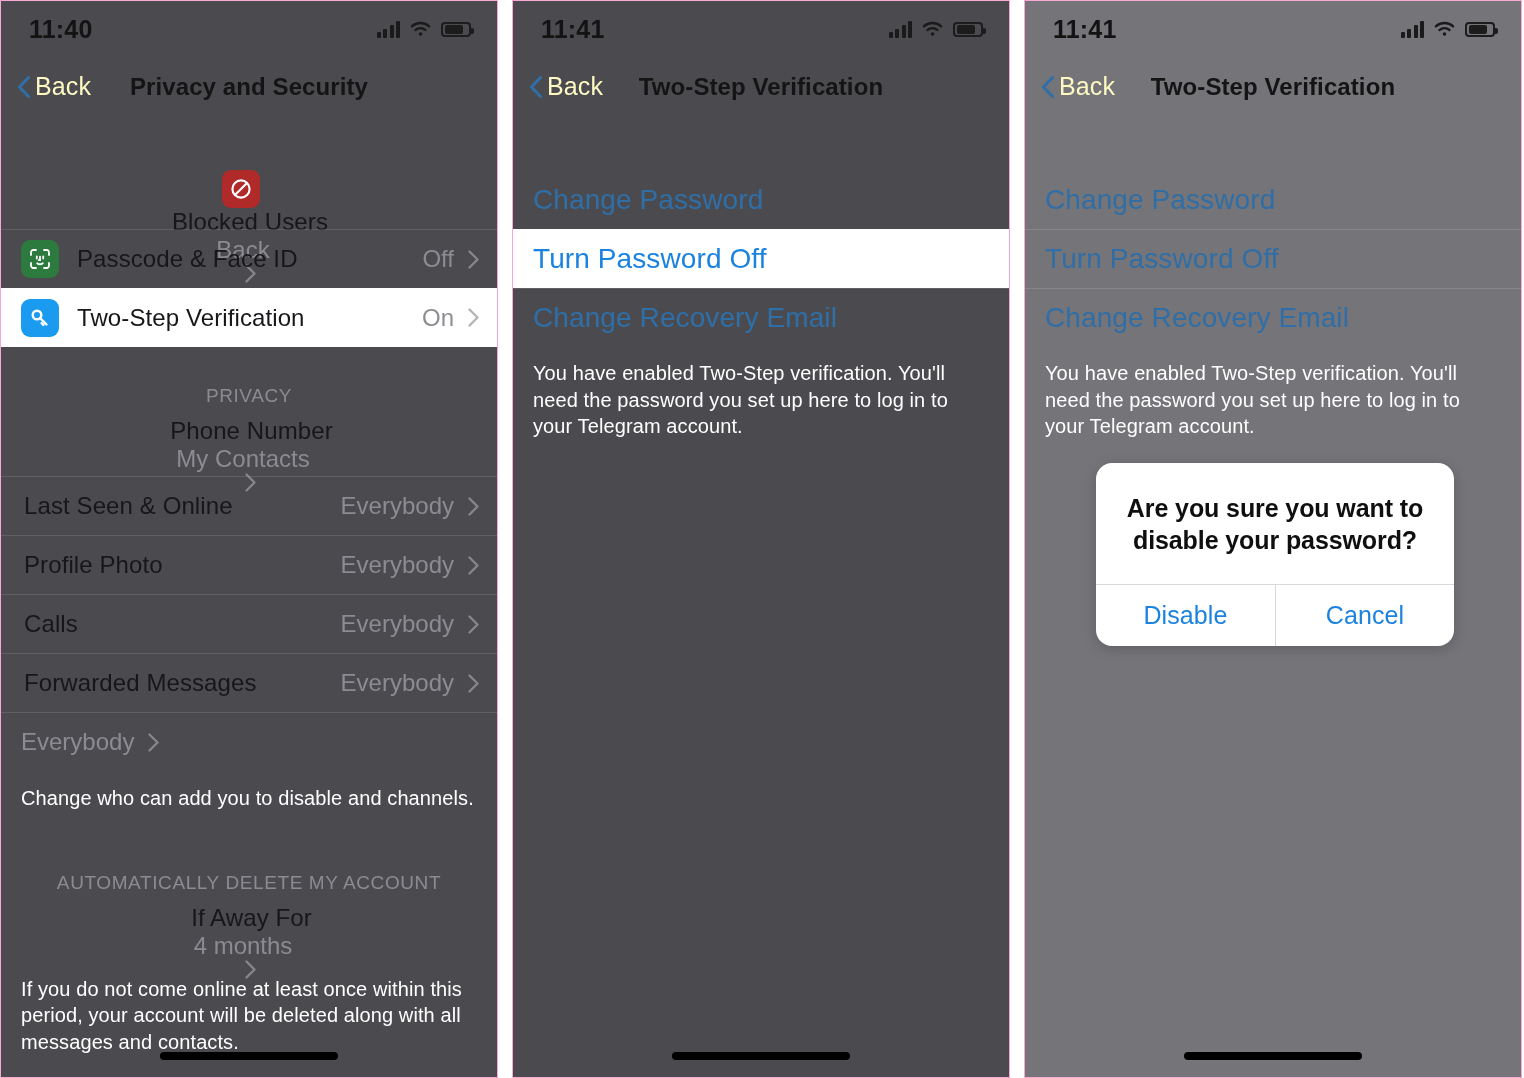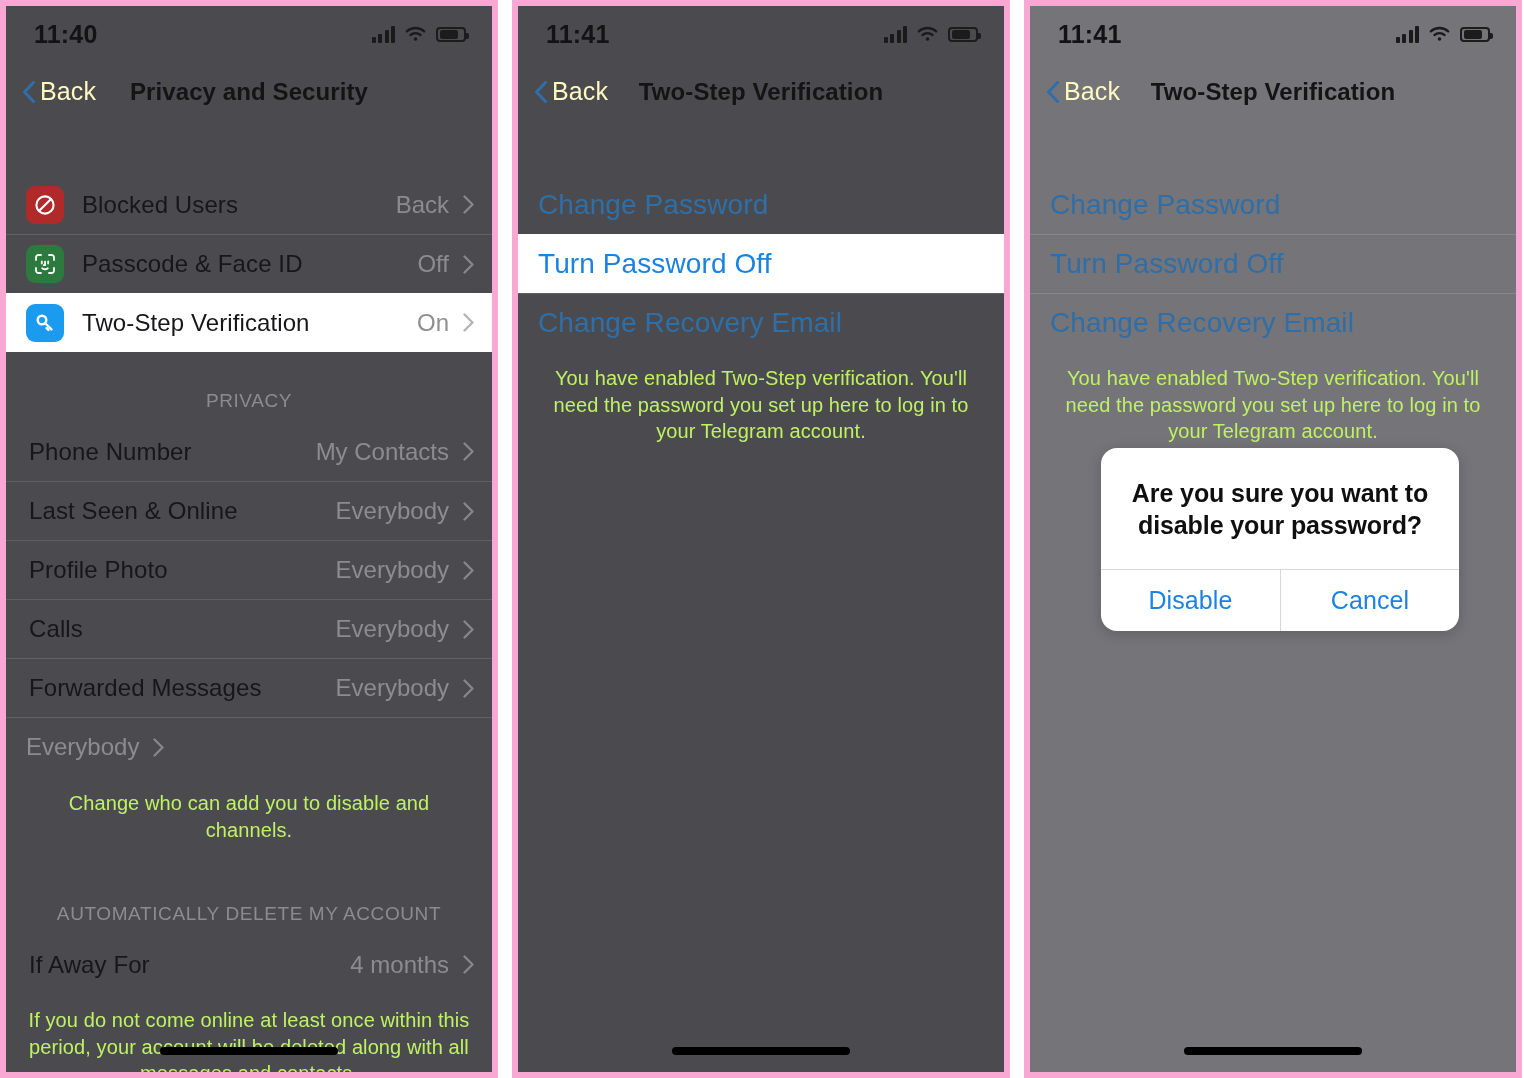--- a/index.html
+++ b/index.html
@@ -14,21 +14,21 @@
     width: 1524px; height: 1078px;
     display: flex;
     background: #ffffff;
   }
   .phone {
     position: relative;
     width: 498px;
     height: 1078px;
     overflow: hidden;
     background: #4b4b4f;
-    border: 6px solid #f9a8d4;
+    border: 1px solid #f9a8d4;
     flex: 0 0 auto;
   }
   .phone.p2 { margin-left: 14px; }
   .phone.p3 { margin-left: 14px; background: #747479; }
 
   
   .statusbar {
     height: 56px;
     display: flex;
     align-items: center;
@@ -100,21 +100,21 @@
   .spacer-block { height: 54px; }
 
   .row {
     height: 59px;
     display: flex;
     align-items: center;
     padding: 0 18px 0 20px;
     border-top: 1px solid rgba(150,150,155,.28);
     position: relative;
   }
-  .row.first { border-top: none; }
+  .row.first { border-top: none; flex-direction: column; }
   .row.hl {
     background: #ffffff;
     border-top: none;
   }
   .row-icon {
     width: 38px; height: 38px;
     border-radius: 9px;
     flex: 0 0 auto;
     margin-right: 18px;
     display: flex; align-items: center; justify-content: center;
@@ -161,38 +161,37 @@
 
   .section-header {
     font-size: 19px;
     color: #8b8b91;
     letter-spacing: .6px;
     padding: 38px 20px 10px 20px;
     text-align: center;
   }
   .footnote {
     font-size: 20px;
-    color: #bef264;
+    color: #ffffff;
     line-height: 1.33;
     padding: 14px 20px 22px 20px;
     letter-spacing: .1px;
-    text-align: center;
   }
   .footnote.tight { padding-top: 13px; }
 
   
   .alert-backdrop {
     position: absolute;
     inset: 0;
     pointer-events: none;
   }
   .alert {
     position: absolute;
     left: 71px;
-    top: 442px;
+    top: 462px;
     width: 358px;
     background: #ffffff;
     border-radius: 16px;
     box-shadow: 0 3px 14px rgba(0,0,0,.18);
     overflow: hidden;
   }
   .alert-title {
     font-size: 25px;
     font-weight: bold;
     color: #0f0f10;

